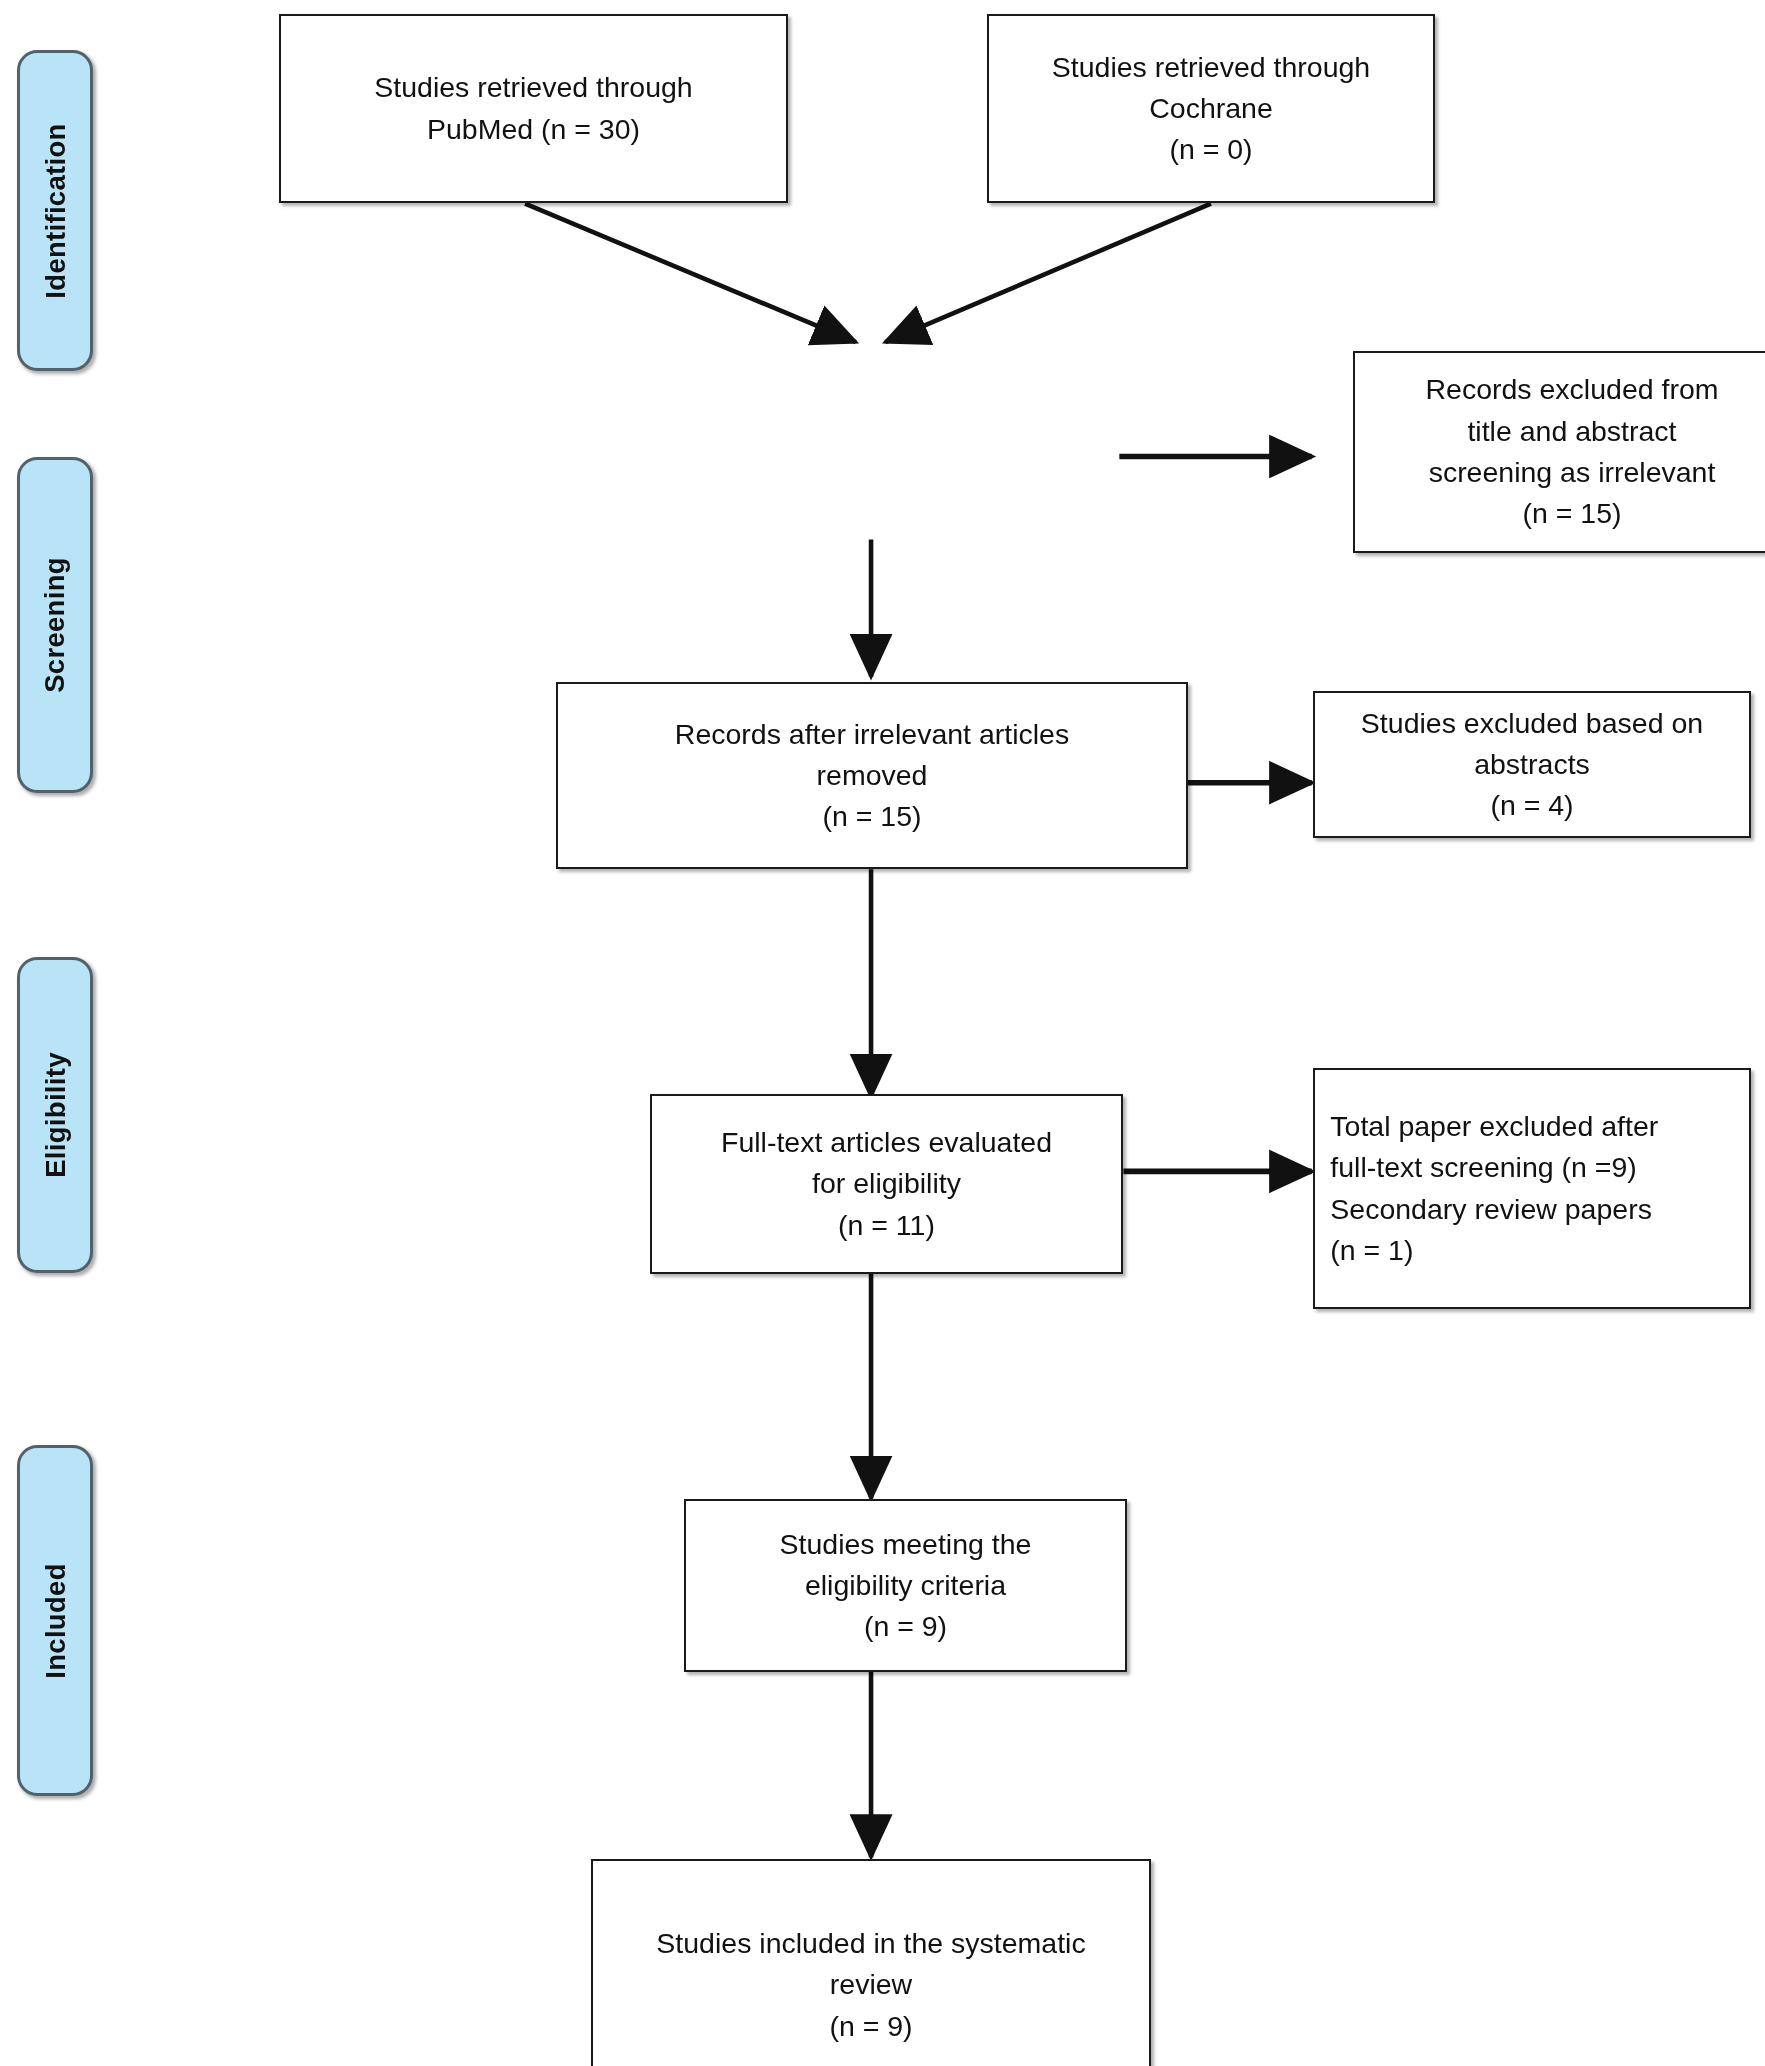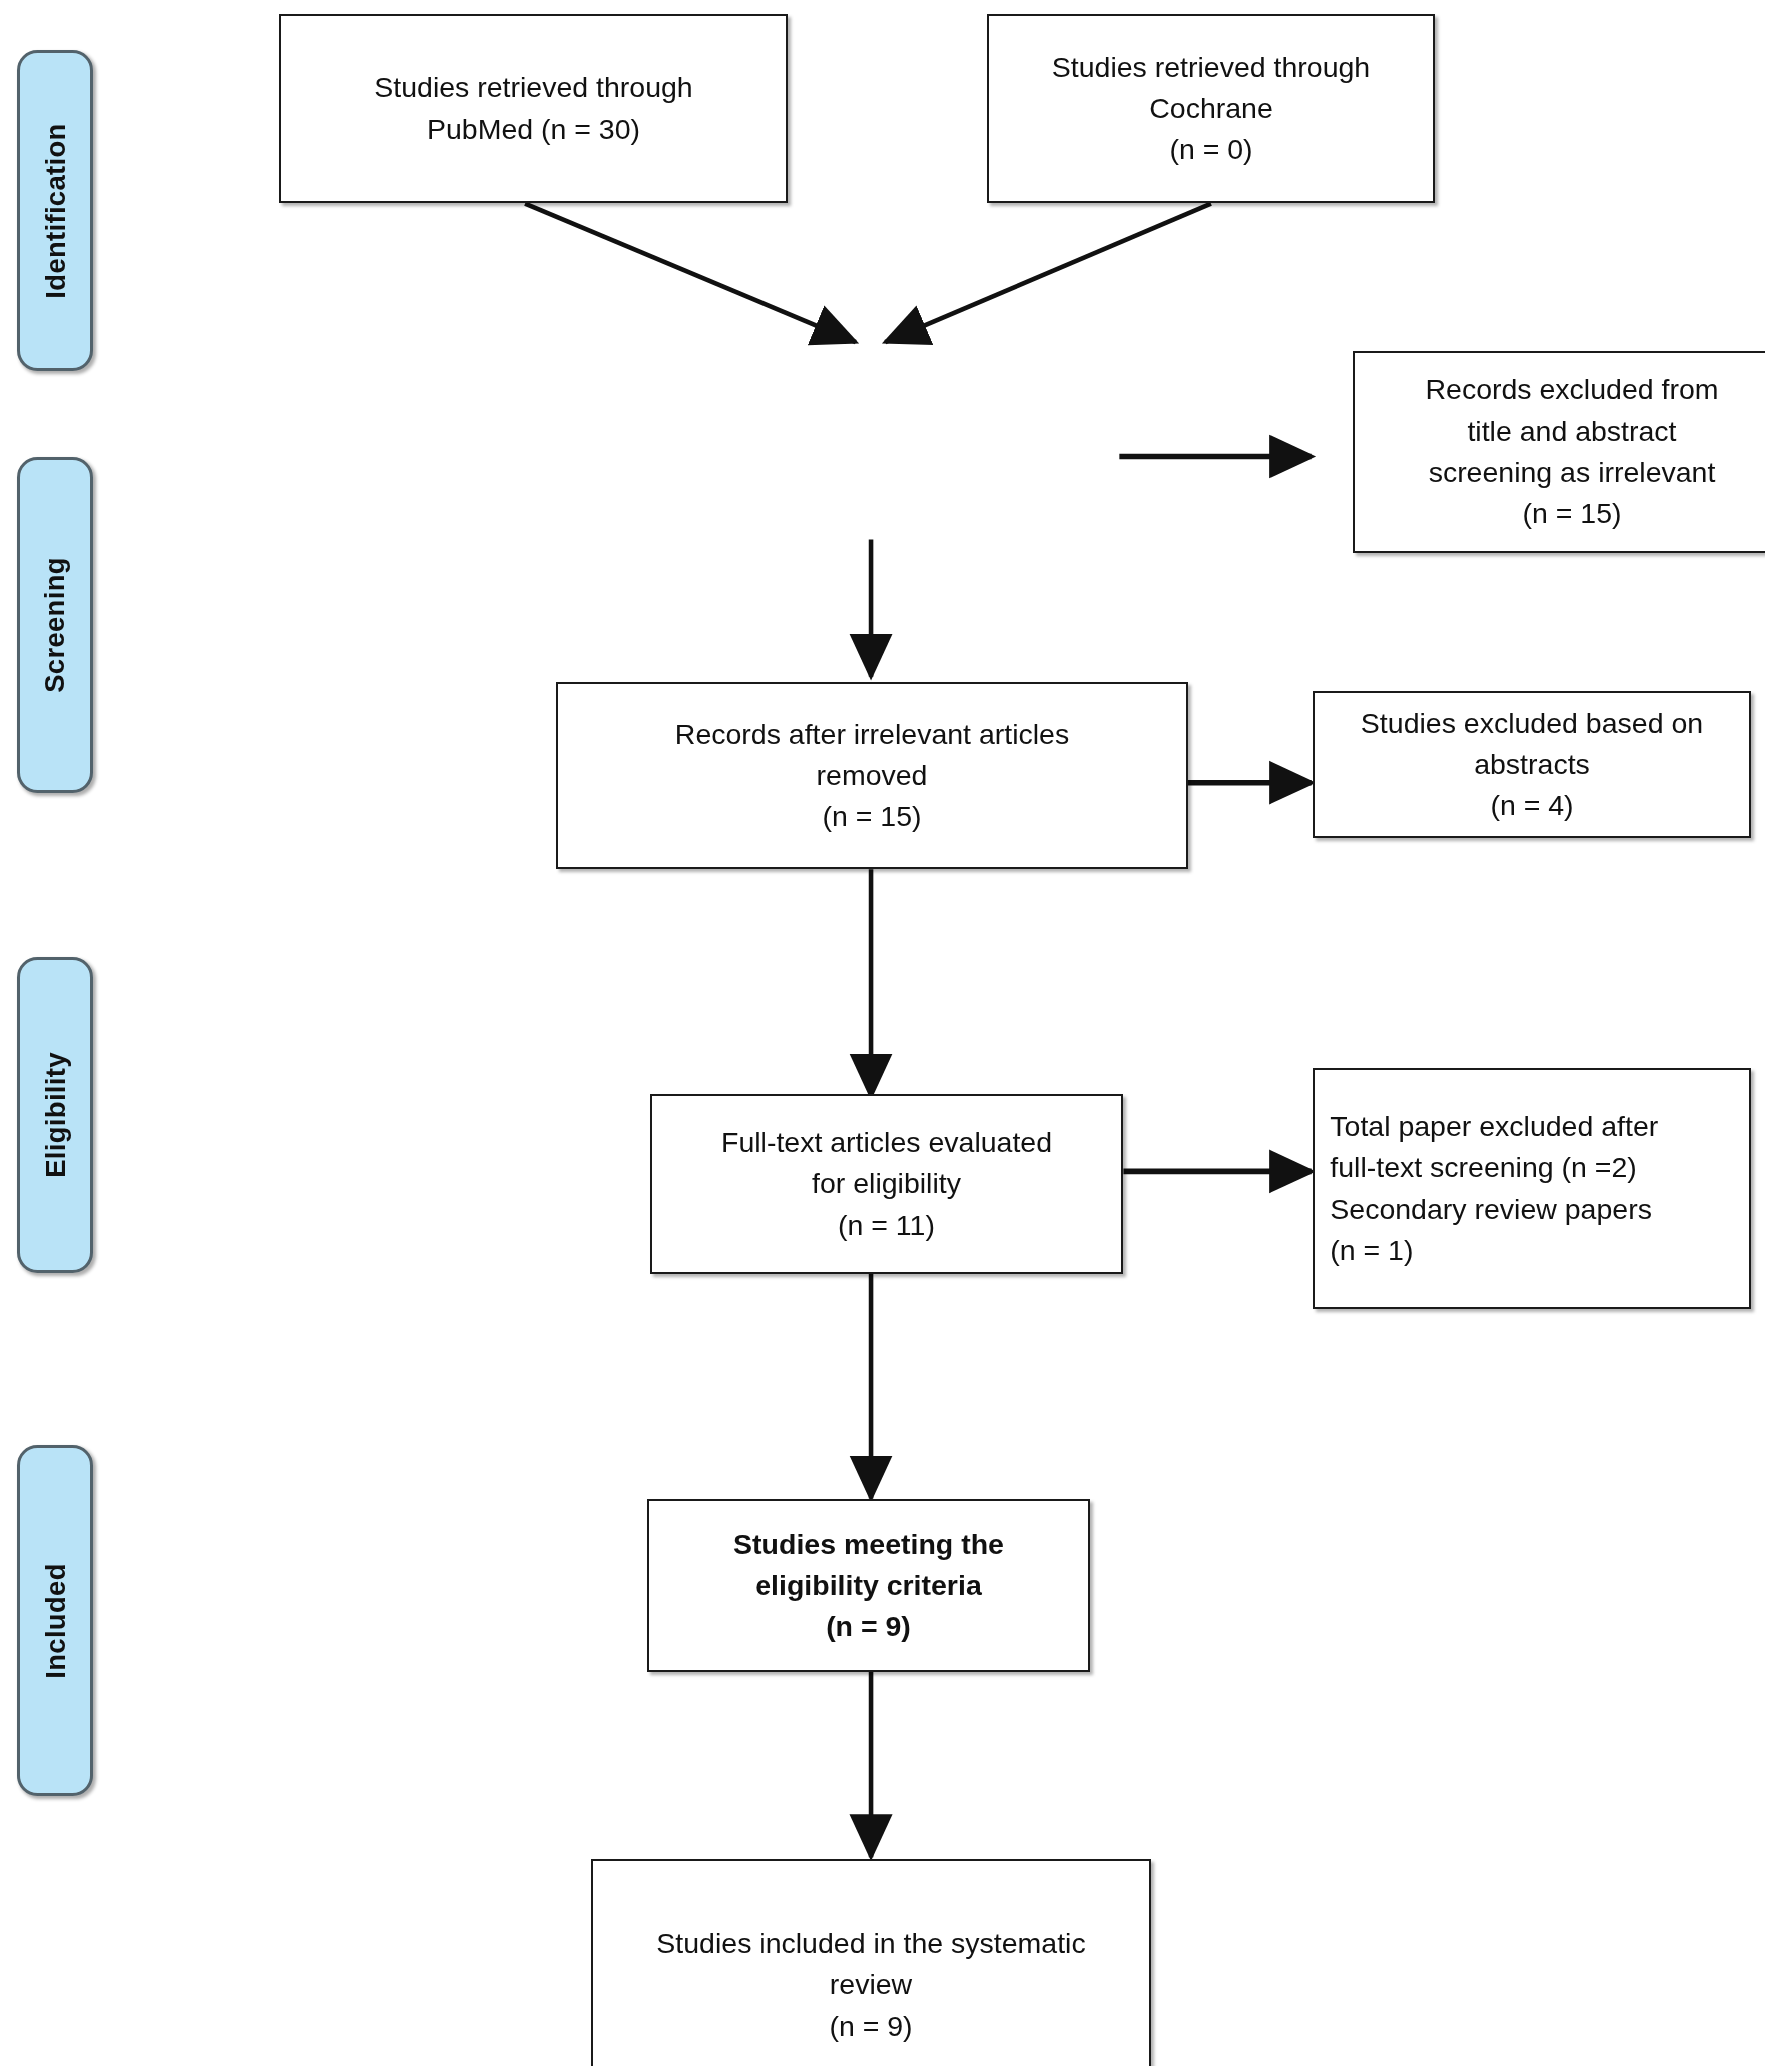--- a/index.html
+++ b/index.html
@@ -157,26 +157,26 @@
   </div>
 
   <div class="flow-box" style="left:650px; top:1094px; width:473px; height:180px;">
     <span class="box-text">Full-text articles evaluated
 for eligibility
 (n = 11)</span>
   </div>
 
   <div class="flow-box align-left" style="left:1313px; top:1068px; width:438px; height:241px;">
     <span class="box-text">Total paper excluded after
-full-text screening (n =2)
+full-text screening (n =9)
 Secondary review papers
 (n = 1)</span>
   </div>
 
-  <div class="flow-box" style="left:647px; top:1499px; width:443px; height:173px;font-weight:bold;">
+  <div class="flow-box" style="left:684px; top:1499px; width:443px; height:173px;">
     <span class="box-text">Studies meeting the
 eligibility criteria
 (n = 9)</span>
   </div>
 
   <div class="flow-box" style="left:591px; top:1859px; width:560px; height:252px;">
     <span class="box-text">Studies included in the systematic
 review
 (n = 9)</span>
   </div>

